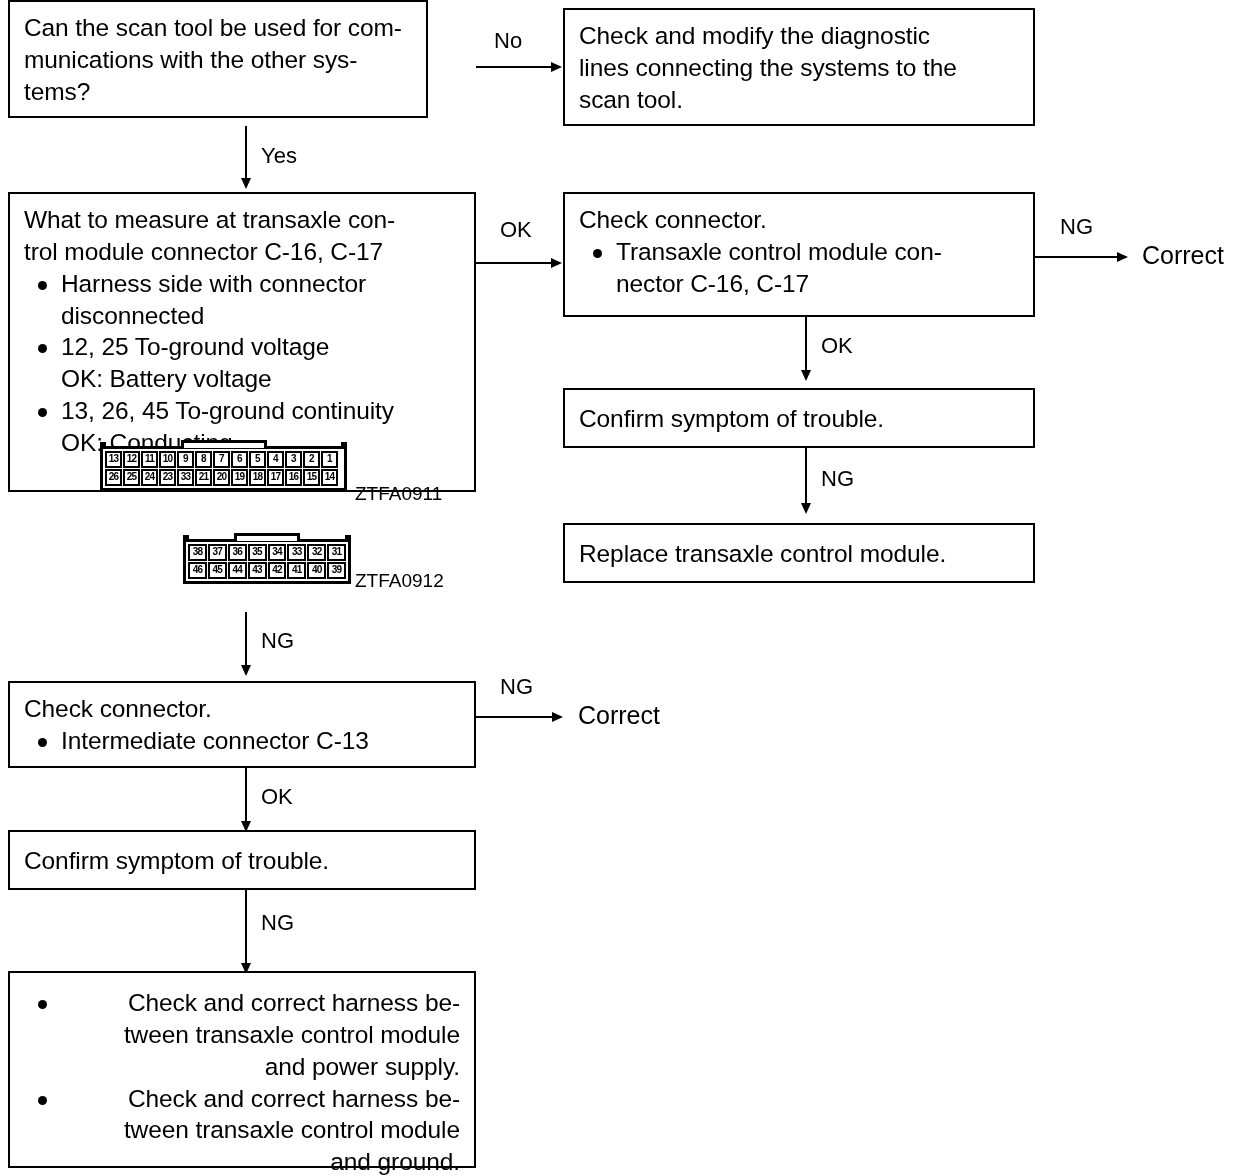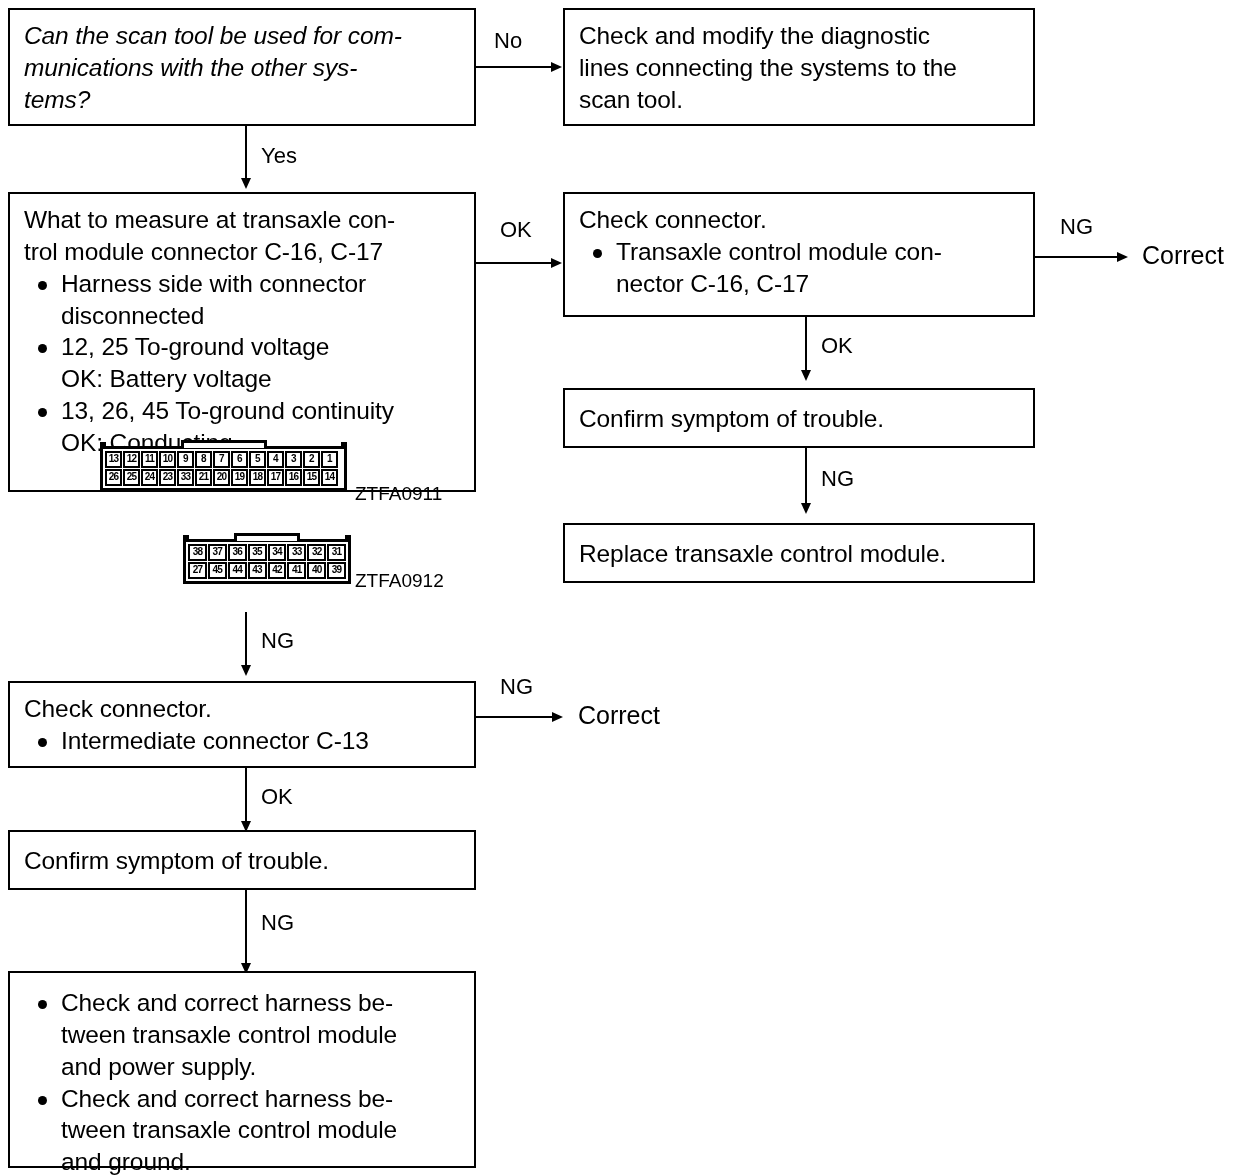--- a/index.html
+++ b/index.html
@@ -155,21 +155,21 @@
     font-size: 19px;
     line-height: 1;
     white-space: nowrap;
   }
 </style>
 </head>
 <body>
 
 <div id="page">
 
-  <div class="box" style="left:8px; top:8px; width:468px; height:118px;font-style:italic;">
+  <div class="box" style="left:8px; top:0; width:420px; height:118px;">
     <div class="box-inner">
       <div class="ln">Can the scan tool be used for com-</div>
       <div class="ln">munications with the other sys-</div>
       <div class="ln">tems?</div>
     </div>
   </div>
 
   <div class="box" style="left:563px; top:8px; width:472px; height:118px;">
     <div class="box-inner">
       <div class="ln">Check and modify the diagnostic</div>
@@ -254,21 +254,21 @@
             <div class="pin">38</div>
             <div class="pin">37</div>
             <div class="pin">36</div>
             <div class="pin">35</div>
             <div class="pin">34</div>
             <div class="pin">33</div>
             <div class="pin">32</div>
             <div class="pin">31</div>
           </div>
         <div class="pinrow" id="connB-bottom">
-            <div class="pin">27</div>
+            <div class="pin">46</div>
             <div class="pin">45</div>
             <div class="pin">44</div>
             <div class="pin">43</div>
             <div class="pin">42</div>
             <div class="pin">41</div>
             <div class="pin">40</div>
             <div class="pin">39</div>
           </div>
       </div>
     </div>
@@ -343,21 +343,21 @@
   <div class="box" style="left:8px; top:830px; width:468px; height:60px;">
     <div class="box-inner" style="padding-top:13px;">
       <div class="ln">Confirm symptom of trouble.</div>
     </div>
   </div>
 
   <div class="vline" style="left:245px; top:890px; height:76px;"></div>
   <div class="arrow-down" style="left:241px; top:963px;"></div>
   <span class="edge-label" style="left:261px; top:912px;">NG</span>
 
-  <div class="box" style="left:8px; top:971px; width:468px; height:197px;">
+  <div class="box" style="left:8px; top:971px; width:468px; height:197px;text-align:right;">
     <div class="box-inner" style="padding-top:14px;">
       <ul class="blist">
         <li>
           <div class="ln">Check and correct harness be-</div>
           <div class="ln">tween transaxle control module</div>
           <div class="ln">and power supply.</div>
         </li>
         <li>
           <div class="ln">Check and correct harness be-</div>
           <div class="ln">tween transaxle control module</div>

